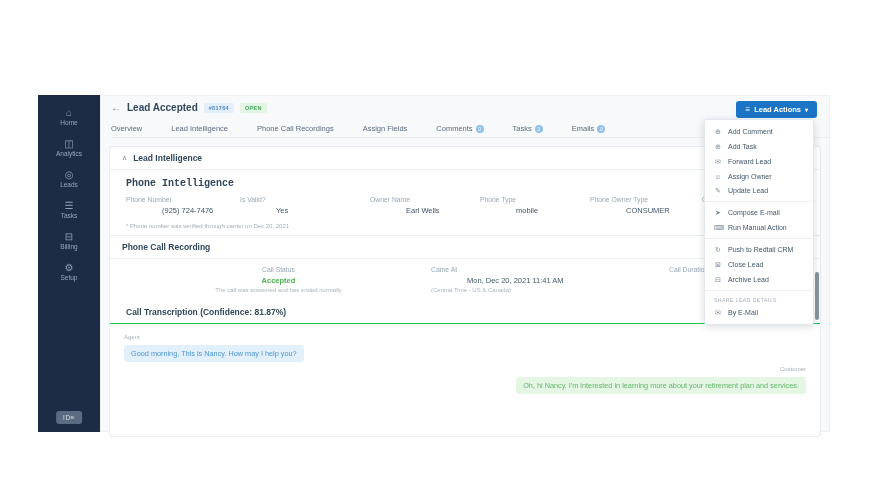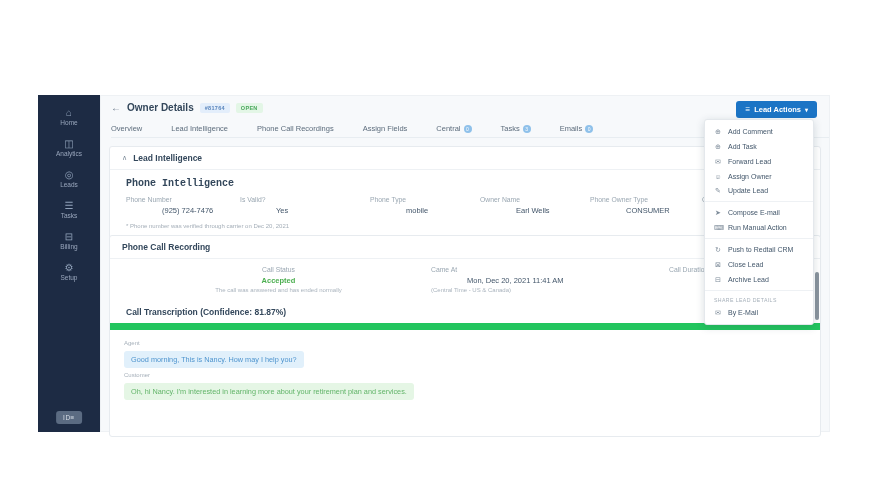--- a/index.html
+++ b/index.html
@@ -45,25 +45,25 @@
   .f-label { font-size:6.8px; color:#9aa7b2; margin-bottom:3px; }
   .f-value { font-size:7.5px; color:#43566a;padding-left:36px; }
   .f-sub { font-size:6px; color:#aab4be; margin-top:2px; }
   .footnote { font-size:6px; color:#a4aeb8; padding:8px 16px 0 16px; }
 
   .w1{width:114px;} .w2{width:130px;} .w3{width:110px;} .w4{width:110px;} .w5{width:112px;} .w6{flex:1;}
   .c1{width:305px;text-align:center;} .c2{width:238px;} .c3{flex:1;}
 
   .green-val { color:#4caf50; font-weight:bold; font-size:7.5px; }
 
-  .transcription-title { font-size:8.5px; font-weight:bold; color:#33475b; padding:14px 16px 6px 16px; border-bottom:7px solid #22c55e; }
+  .transcription-title { font-size:8.5px; font-weight:bold; color:#33475b; padding:14px 16px 6px 16px; border-bottom:1px solid #22c55e; }
   .transcript { position:relative; padding:6px 14px 8px 14px; }
   .t-row { margin-top:4px; }
   .t-label { font-size:6px; color:#a6b0ba; margin-bottom:2px; }
-  .t-right { text-align:left; }
+  .t-right { text-align:right; }
   .bubble { display:inline-block; font-size:7.3px; padding:4px 7px; border-radius:3px; }
   .bubble-agent { background:#e1f0fb; color:#4e94ce; }
   .bubble-customer { background:#e5f6e5; color:#63b56a; }
 
   .vscroll { position:absolute; right:1px; top:36px; width:4px; height:48px; background:#8a949e; border-radius:2px; }
 
   
   .menu { position:absolute; right:15px; top:23px; width:110px; background:#ffffff; border:1px solid #e4e8ec; border-radius:3px; box-shadow:0 2px 8px rgba(40,60,80,0.18); padding:4px 0; z-index:10; }
   .menu-item { display:flex; align-items:center; gap:6px; padding:3.5px 9px; font-size:7px; color:#42566a; cursor:pointer; white-space:nowrap; }
   .menu-item .m-icon { color:#7d8b99; font-size:7px; width:8px; text-align:center; }
@@ -100,21 +100,21 @@
       <span class="s-icon">⚙</span>
       <span class="s-label">Setup</span>
     </div>
     <div class="side-bottom">ID≡</div>
   </div>
 
   <div class="main">
 
     <div class="hdr">
       <span class="back">←</span>
-      <span class="title">Owner Details</span>
+      <span class="title">Lead Accepted</span>
       <span class="pill pill-id">#81764</span>
       <span class="pill pill-open">OPEN</span>
     </div>
     <button class="actions-btn">
       <span class="burger">≡</span>
       <span>Lead Actions</span>
       <span class="caret">▾</span>
     </button>
 
     <div class="tabs">
@@ -124,21 +124,21 @@
       <span class="tab">
           <span>Lead Intelligence</span>
         </span>
       <span class="tab">
           <span>Phone Call Recordings</span>
         </span>
       <span class="tab">
           <span>Assign Fields</span>
         </span>
       <span class="tab">
-          <span>Central</span>
+          <span>Comments</span>
           <span class="tab-badge">0</span>
         </span>
       <span class="tab">
           <span>Tasks</span>
           <span class="tab-badge">3</span>
         </span>
       <span class="tab">
           <span>Emails</span>
           <span class="tab-badge">0</span>
         </span>
@@ -152,27 +152,27 @@
       <div class="sub-title">Phone Intelligence</div>
       <div class="fields-row">
         <div class="field w1">
           <div class="f-label">Phone Number</div>
           <div class="f-value">(925) 724-7476</div>
         </div>
         <div class="field w2">
           <div class="f-label">Is Valid?</div>
           <div class="f-value">Yes</div>
         </div>
+        <div class="field w4">
+          <div class="f-label">Owner Name</div>
+          <div class="f-value">Earl Wells</div>
+        </div>
         <div class="field w3">
           <div class="f-label">Phone Type</div>
           <div class="f-value">mobile</div>
-        </div>
-        <div class="field w4">
-          <div class="f-label">Owner Name</div>
-          <div class="f-value">Earl Wells</div>
         </div>
         <div class="field w5">
           <div class="f-label">Phone Owner Type</div>
           <div class="f-value">CONSUMER</div>
         </div>
         <div class="field w6">
           <div class="f-label">Carrier</div>
           <div class="f-value">Verizon</div>
         </div>
       </div>

